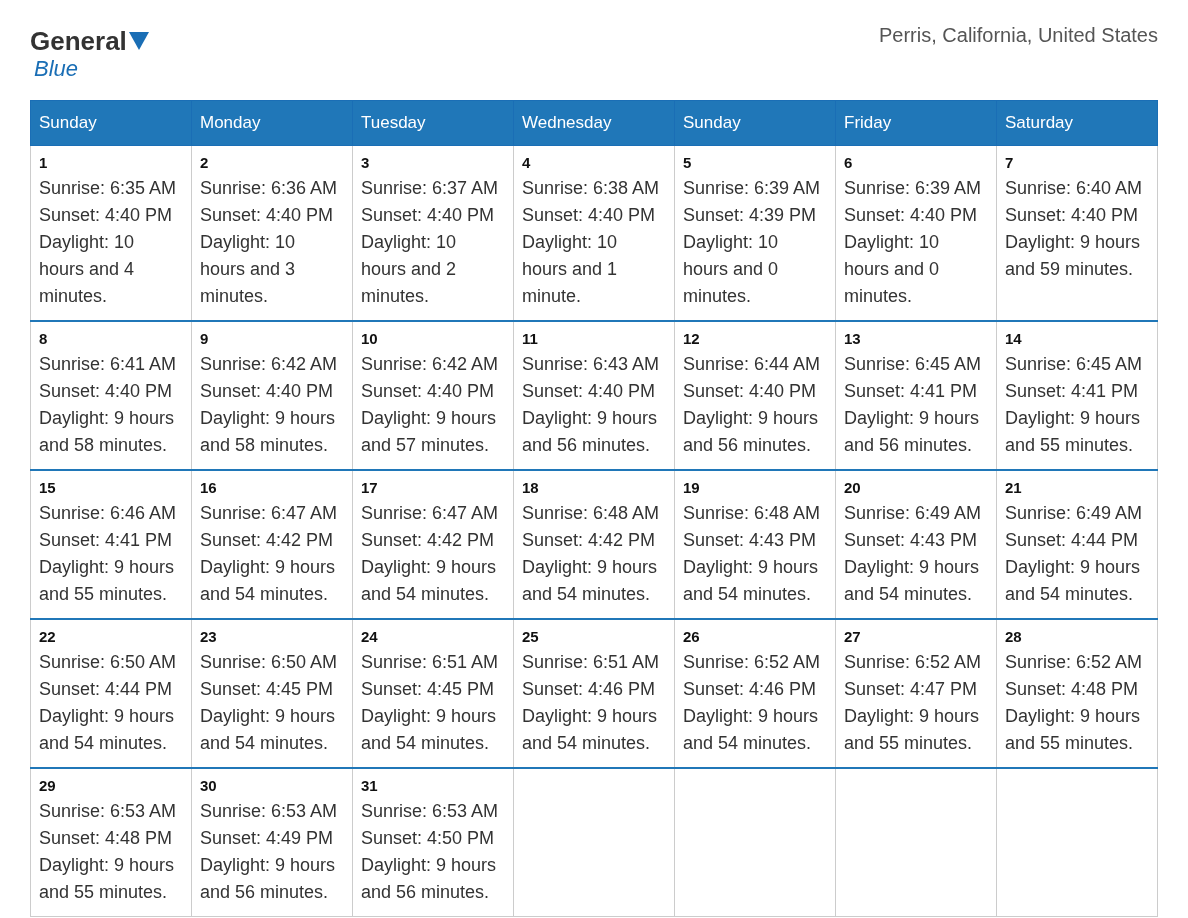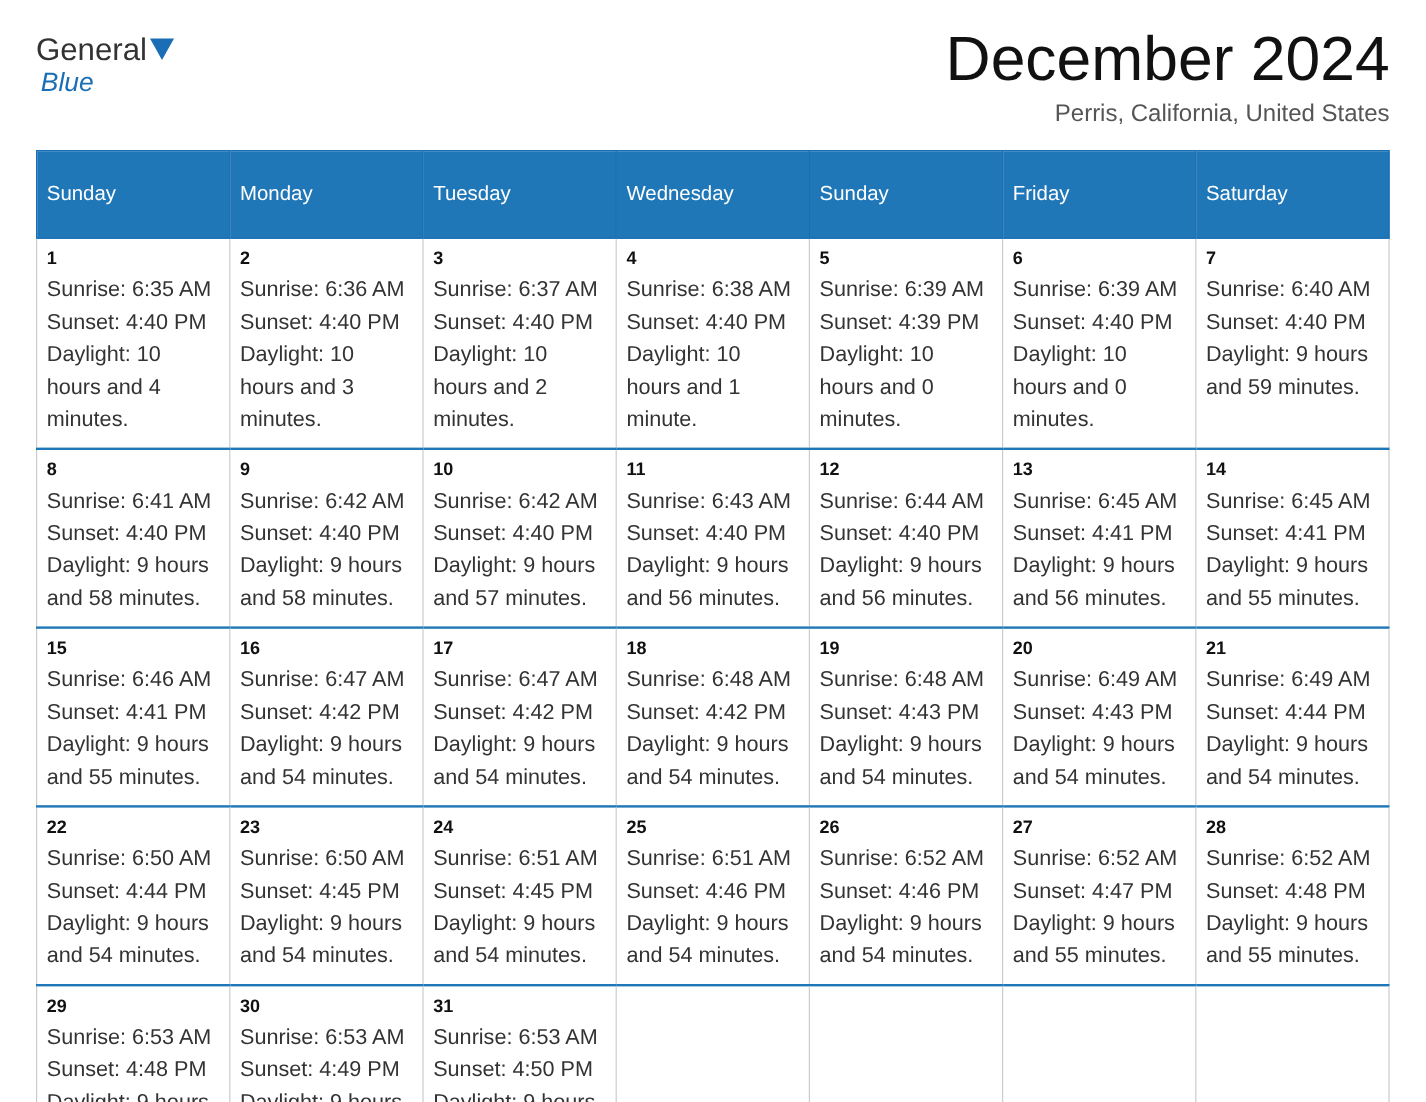--- a/index.html
+++ b/index.html
@@ -19,21 +19,21 @@
     .logo-area {
       display: flex;
       flex-direction: column;
       align-items: flex-start;
       padding-top: 8px;
     }
     .logo-text {
       display: flex;
       align-items: center;
       font-size: 26px;
-      font-weight: normal;
+      font-weight: bold;
       color: #222;
       line-height: 1;
     }
     .logo-general { color: #333; }
     .logo-triangle {
       width: 0;
       height: 0;
       border-left: 10px solid transparent;
       border-right: 10px solid transparent;
       border-top: 18px solid #1a6eb5;
@@ -48,21 +48,21 @@
     .calendar-table {
       width: 100%;
       border-collapse: collapse;
       table-layout: fixed;
     }
     .calendar-table thead tr th {
       background-color: #2077b8;
       color: #fff;
       font-size: 17px;
       font-weight: normal;
-      padding: 26px 8px;
+      padding: 12px 8px;
       text-align: left;
       border: 1px solid #1a6eb5;
     }
     .calendar-table tbody tr td {
       vertical-align: top;
       border: 1px solid #ccc;
       padding: 8px 8px 10px 8px;
       font-size: 13px;
       color: #333;
       min-height: 90px;
@@ -93,21 +93,20 @@
   <div class="logo-area">
     <div class="logo-text">
       <span class="logo-general">General</span>
       <span class="logo-triangle"></span>
     </div>
     <div style="display:flex; align-items:center; margin-left: 2px;">
       <span class="logo-blue">Blue</span>
     </div>
   </div>
   <div class="title-area">
-    <div class="month-year">December 2024</div>
     <div class="location">Perris, California, United States</div>
   </div>
 </div>
 
 <table class="calendar-table">
   <thead>
     <tr>
       <th>Sunday</th>
       <th>Monday</th>
       <th>Tuesday</th>

